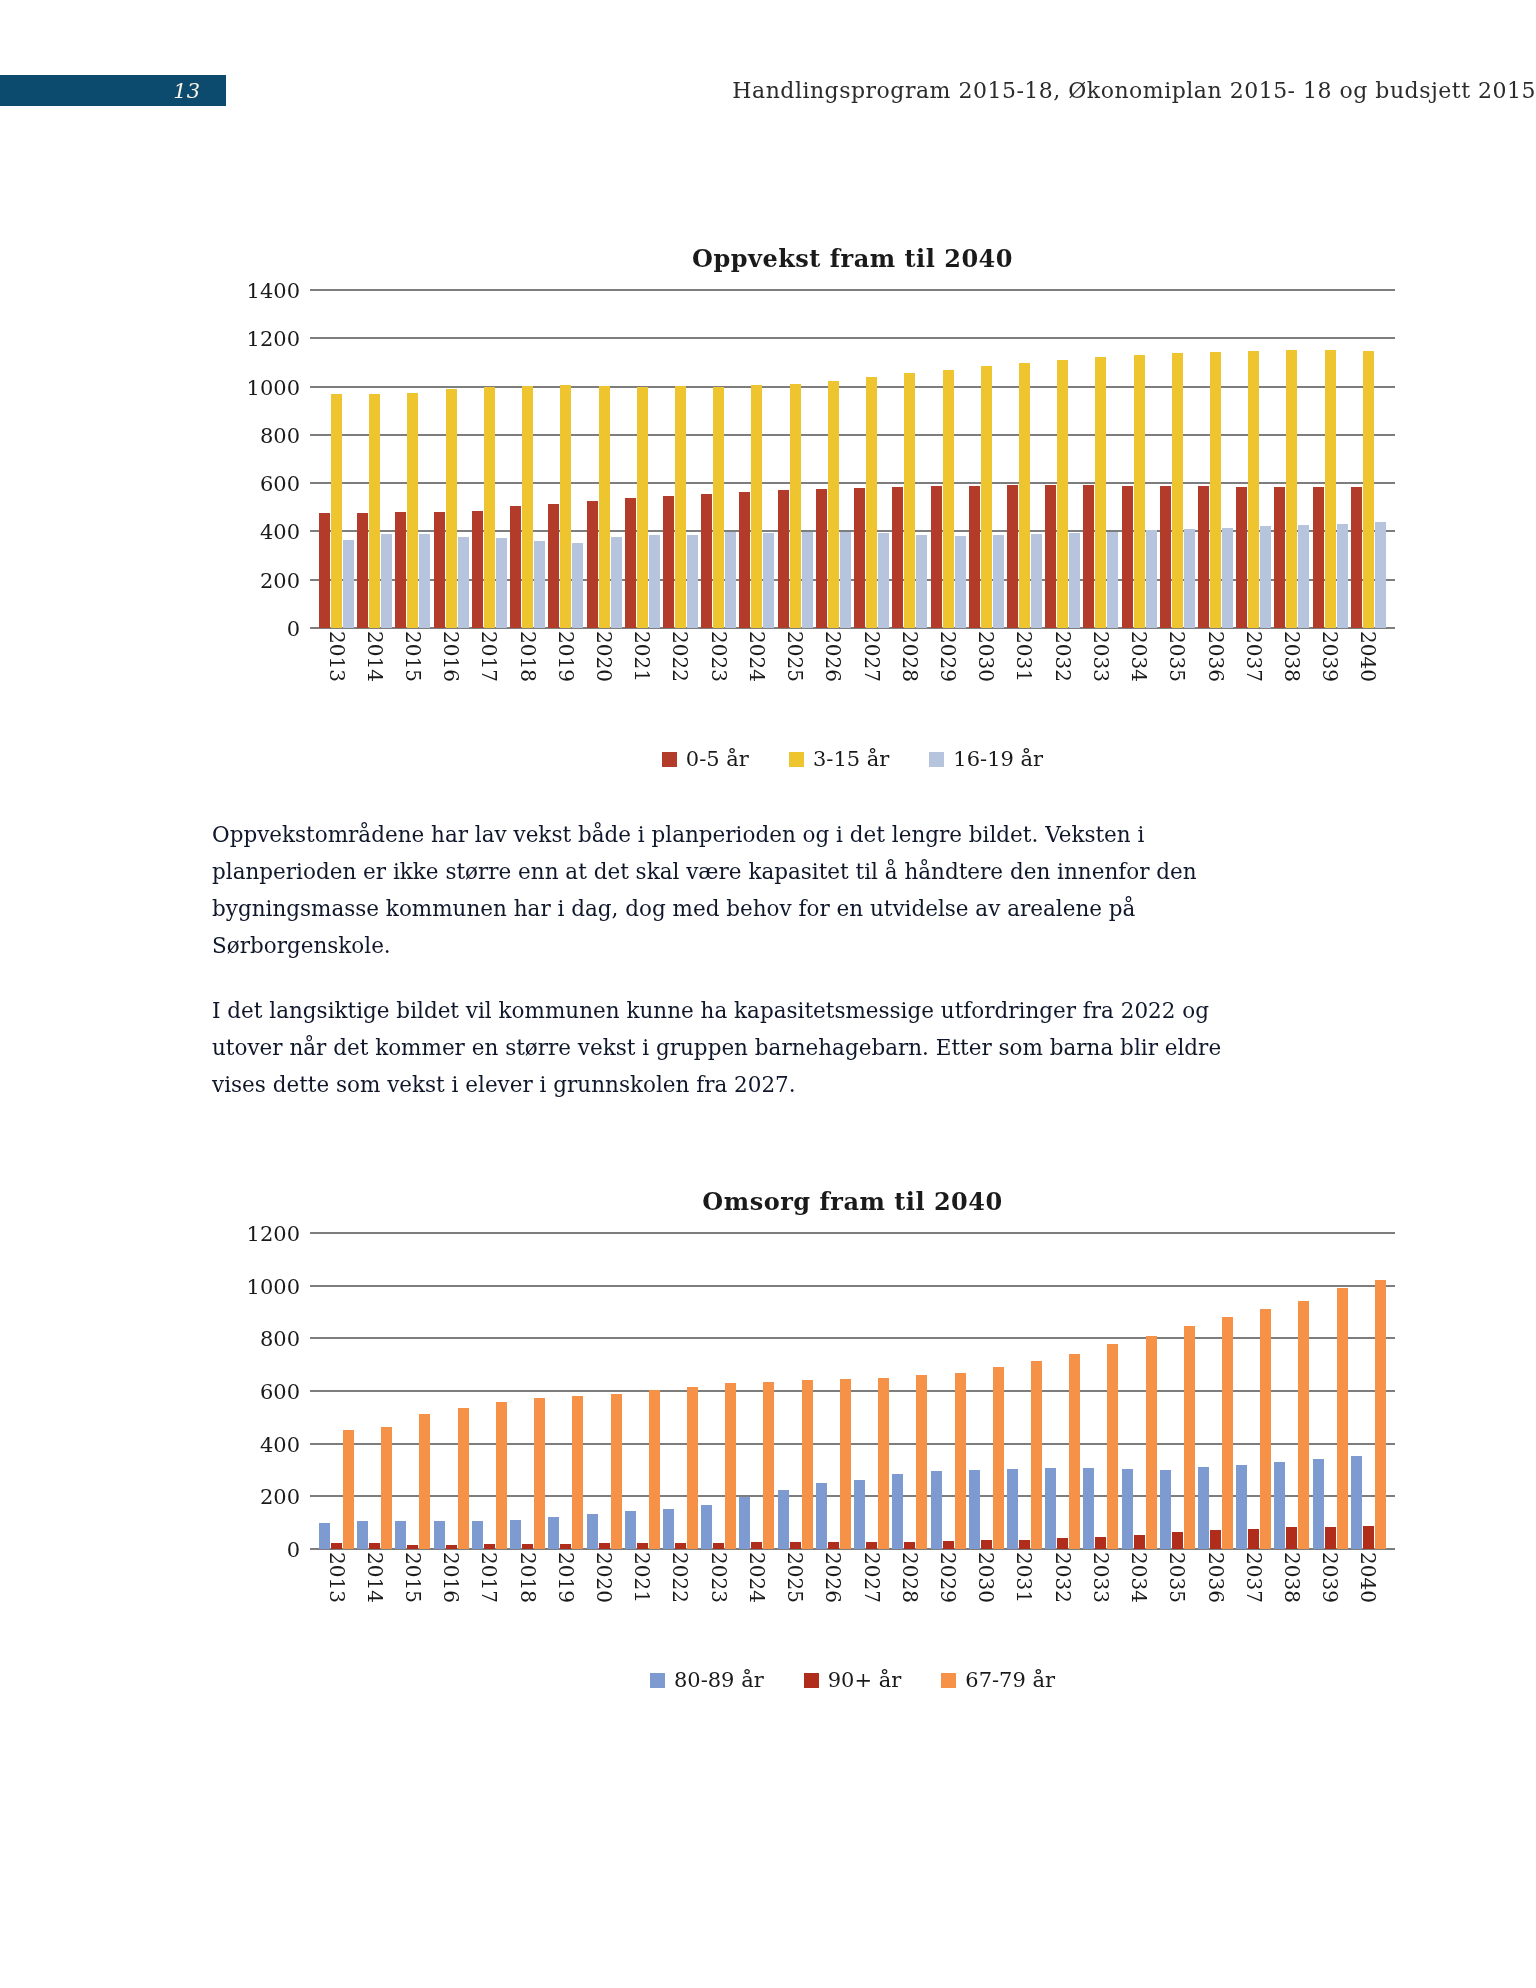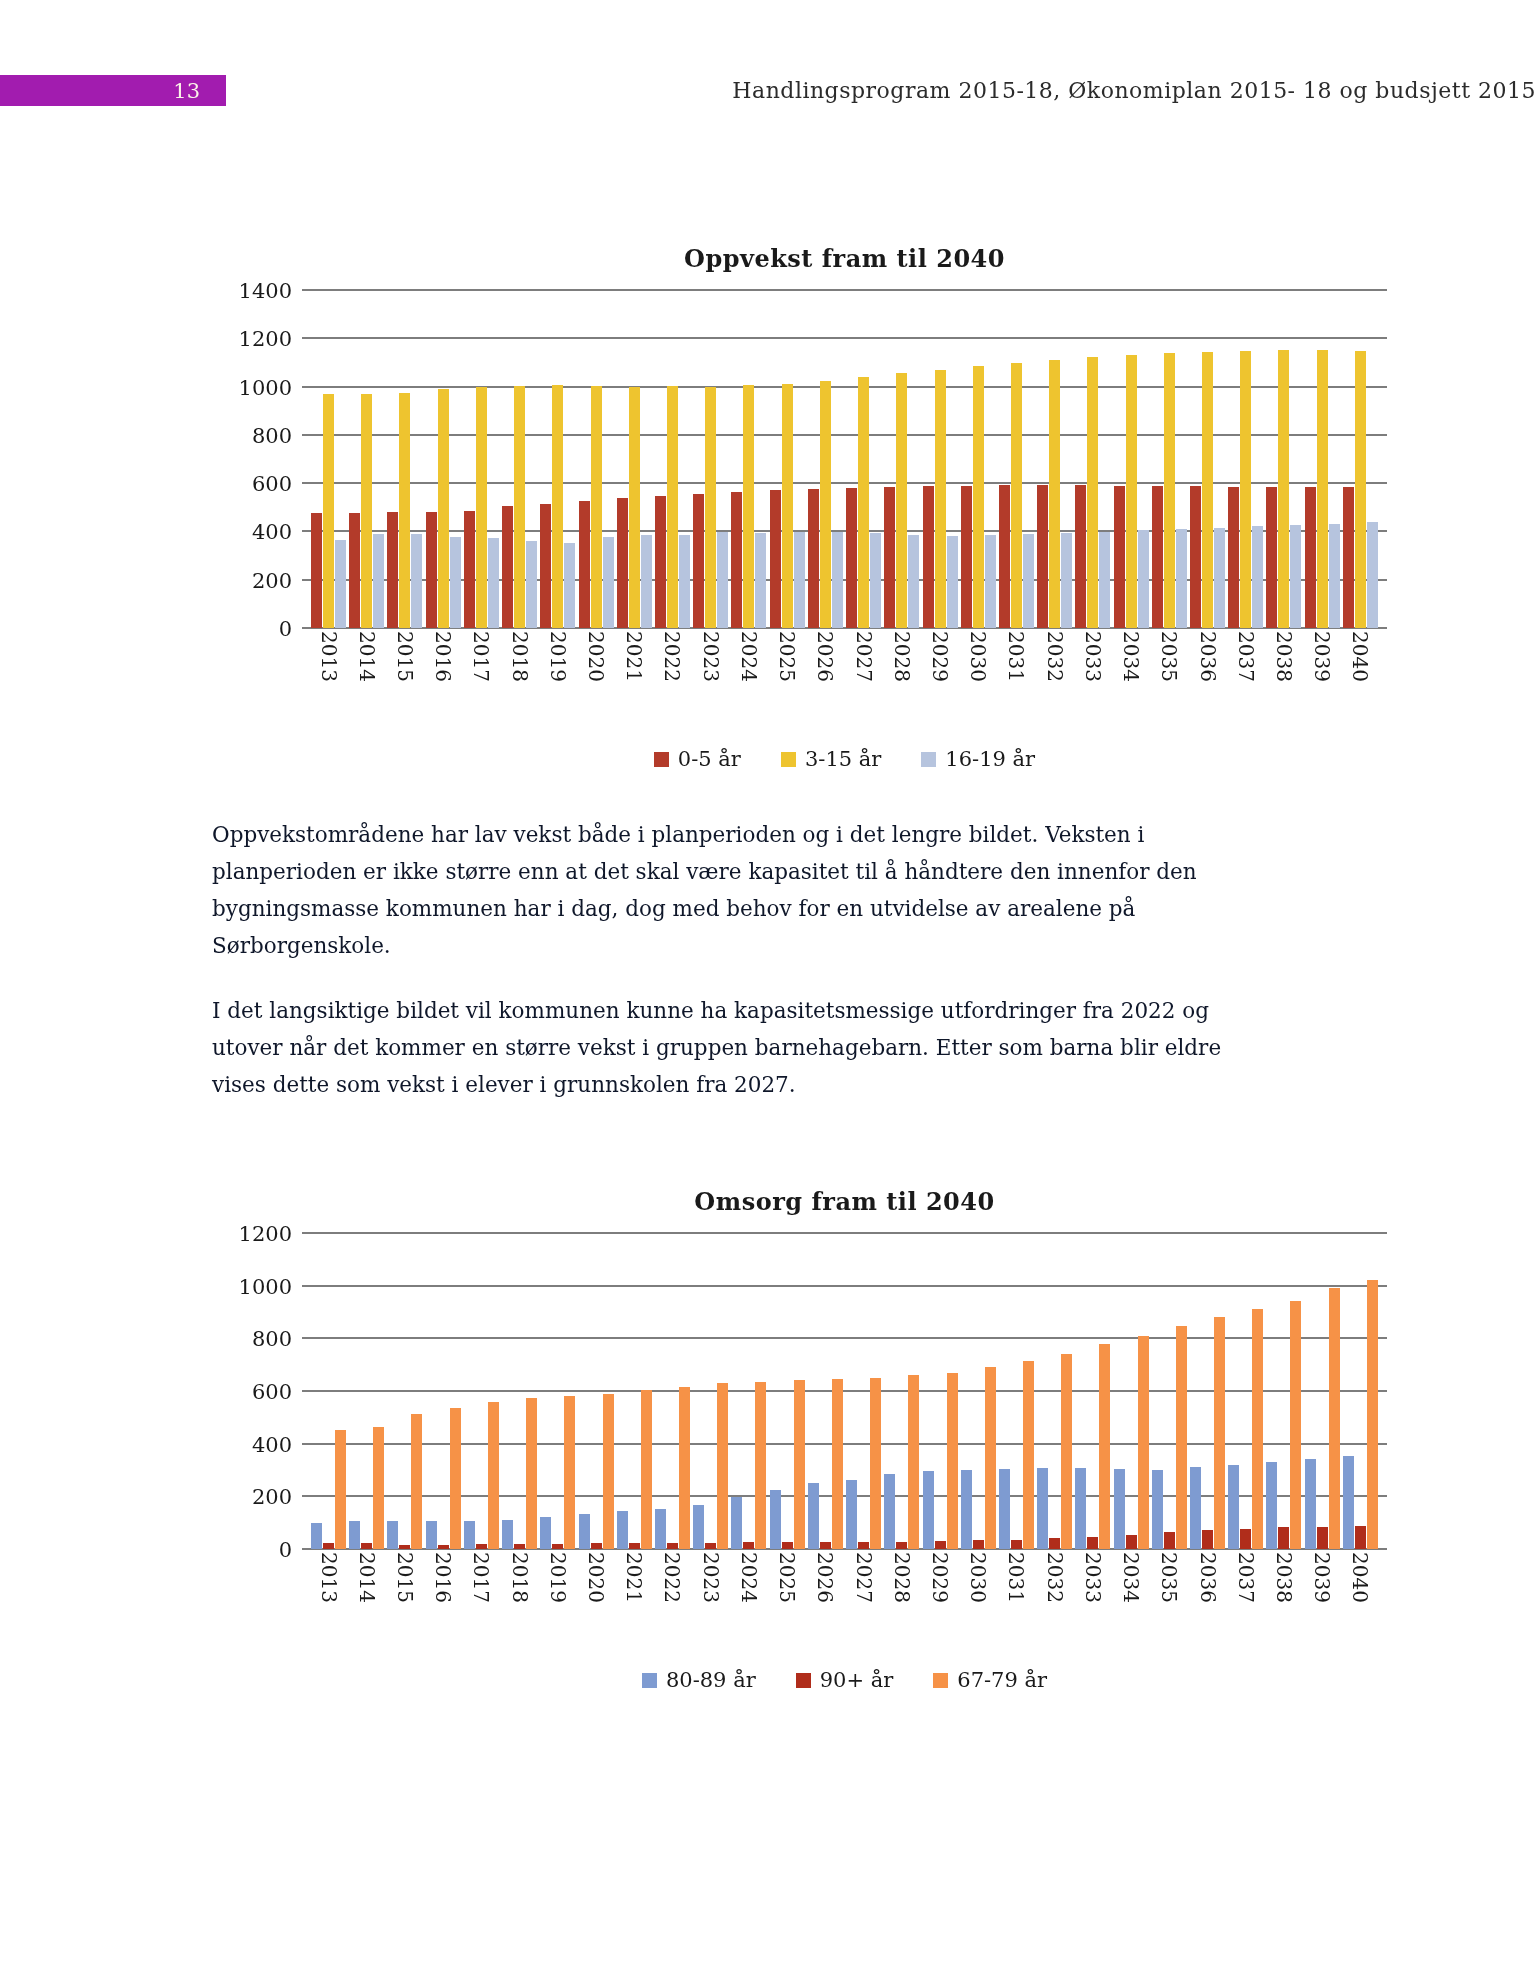--- a/index.html
+++ b/index.html
@@ -7,21 +7,21 @@
     position:relative;width:1536px;height:1988px;background:#ffffff;
     font-family:"DejaVu Serif","Liberation Serif",serif;color:#1f1f1f;overflow:hidden;
   }
   
   #header-bar{position:absolute;left:0;top:75px;width:226px;height:31px;
     display:flex;align-items:center;justify-content:flex-end;padding-right:26px;box-sizing:border-box;
     font-size:21px;}
   #header-title{position:absolute;left:140px;right:0;top:75px;height:31px;
     text-align:right;font-size:22px;line-height:31px;color:#2b2b2b;letter-spacing:0.5px;}
   
-  .chart{position:absolute;left:232px;width:1180px;}
+  .chart{position:absolute;left:240px;width:1180px;}
   .chart-title{height:46px;margin-left:70px;width:1085px;text-align:center;
     font-size:24px;font-weight:bold;color:#1a1a1a;letter-spacing:0.5px;}
   .chart-body{position:relative;margin-left:70px;width:1085px;}
   .gridline{position:absolute;left:0;right:0;height:2px;}
   .ylabel{position:absolute;left:-76px;width:66px;text-align:right;font-size:21px;color:#1a1a1a;}
   .bars{position:absolute;left:0;right:0;top:0;bottom:0;display:flex;align-items:flex-end;
     justify-content:space-between;padding:0 9px;}
   .bargroup{display:flex;align-items:flex-end;column-gap:1px;height:100%;}
   .bar{width:11px;}
   .chart-xlabels{margin-left:70px;width:1085px;display:flex;justify-content:space-between;
@@ -34,21 +34,21 @@
   .swatch{width:15px;height:15px;display:inline-block;}
   
   .para{position:absolute;left:212px;width:1120px;font-size:21.5px;line-height:37px;color:#0f172a;}
   .para .line{white-space:nowrap;}
 </style>
 </head>
 <body>
 
 <div id="page">
 
-  <div id="header-bar" style="background: #a21caf; color: rgb(251, 243, 232);">
+  <div id="header-bar" style="background: #0c4a6e; color: rgb(251, 243, 232); font-style: italic;">
     <span>13</span>
   </div>
   <div id="header-title">Handlingsprogram 2015-18, Økonomiplan 2015- 18 og budsjett 2015</div>
 
   <div class="chart" id="chart-0" style="top:244px;">
     <div class="chart-title">Oppvekst fram til 2040</div>
     <div class="chart-body" style="height: 338px;">
         <div class="gridline" style="bottom: -1px; background: rgb(125, 125, 125);"></div>
         <div class="ylabel" style="bottom: -13px;">0</div>
         <div class="gridline" style="bottom: 47.2857px; background: rgb(125, 125, 125);"></div>

